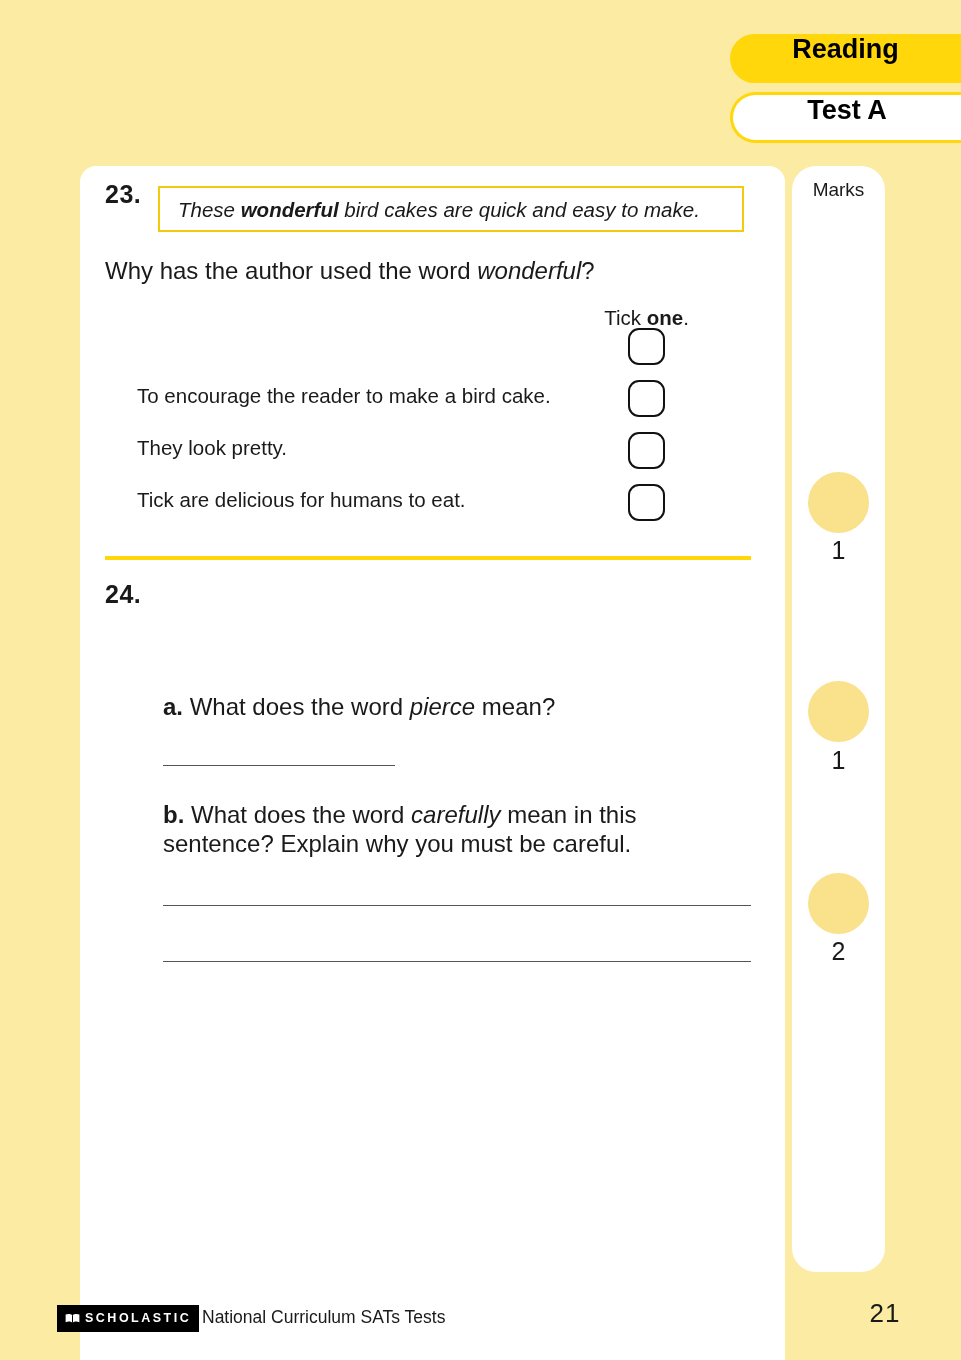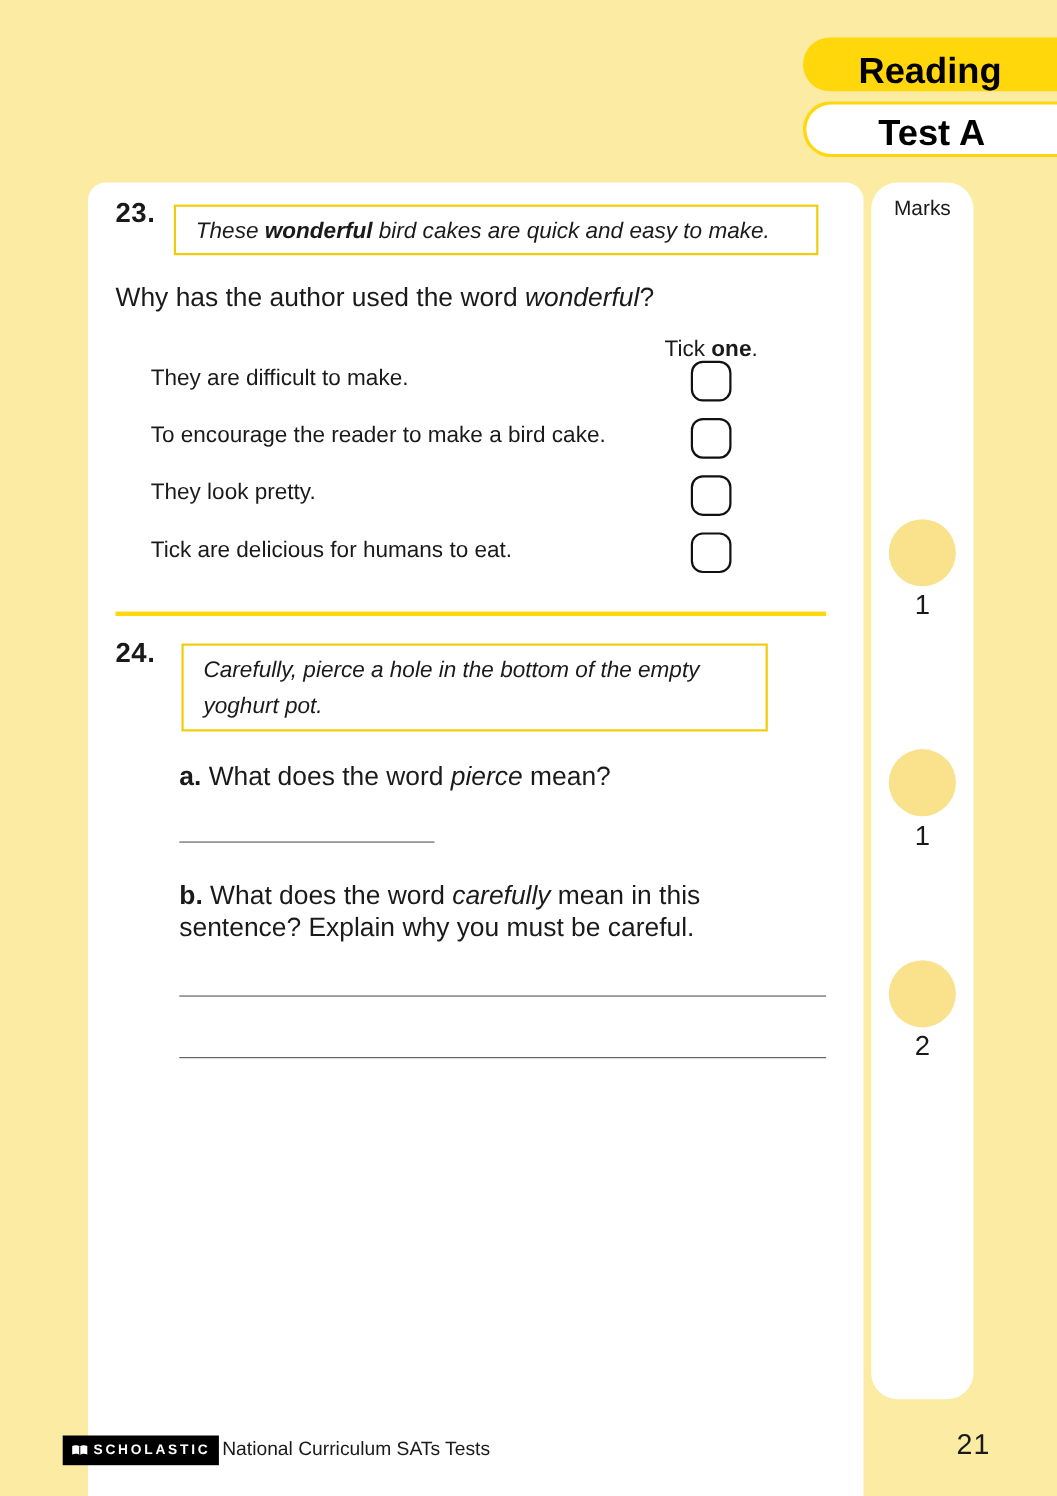--- a/index.html
+++ b/index.html
@@ -8,22 +8,22 @@
     --box-border:#F2CC0C;
     --circle:#FAE18C;
     --ink:#1a1a1a;
   }
   *{margin:0;padding:0;box-sizing:border-box;}
   html,body{background:#fff;}
   body{font-family:"Liberation Sans",sans-serif;color:var(--ink);}
   .page{position:relative;width:961px;height:1360px;background:var(--bg);overflow:hidden;}
 
   
-  .tab{position:absolute;left:730px;width:231px;display:flex;align-items:flex-end;justify-content:center;
-       font-weight:bold;font-size:33px;color:#000;}
+  .tab{position:absolute;left:730px;width:231px;display:flex;align-items:flex-start;justify-content:center;
+       font-weight:bold;font-size:27px;color:#000;}
   .tab-reading{top:34px;height:49px;background:var(--accent);border-radius:25px 0 0 25px;}
   .tab-testa{top:92px;height:51px;background:#fff;border:3px solid var(--accent);border-right:none;
              border-radius:26px 0 0 26px;}
 
   
   .main-panel{position:absolute;left:80px;top:166px;width:705px;height:1218px;background:#fff;border-radius:16px;}
   .marks-panel{position:absolute;left:792px;top:166px;width:93px;height:1106px;background:#fff;border-radius:24px;}
 
   .qnum{position:absolute;font-weight:bold;font-size:25px;letter-spacing:0.5px;}
   .quote-box{position:absolute;background:#fff;border:2px solid var(--box-border);
@@ -71,39 +71,35 @@
     <div class="qnum" style="left:25px;top:14px;">23.</div>
 
     <div class="quote-box" style="left:78px;top:20px;width:586px;height:46px;">
       <div class="quote-inner"><span>These </span><span class="b">wonderful</span><span> bird cakes are quick and easy to make.</span></div>
     </div>
 
     <div class="body-text" style="left:25px;top:90px;"><span>Why has the author used the word </span><span class="it">wonderful</span><span>?</span></div>
 
     <div class="tick-label"><span>Tick </span><span class="b">one</span><span>.</span></div>
 
-    <div class="option-label" style="top:166px;">They are difficult to make.</div>
     <div class="checkbox" style="top:162px;"></div>
 
     <div class="option-label" style="top:218px;">To encourage the reader to make a bird cake.</div>
     <div class="checkbox" style="top:214px;"></div>
 
     <div class="option-label" style="top:270px;">They look pretty.</div>
     <div class="checkbox" style="top:266px;"></div>
 
     <div class="option-label" style="top:322px;">Tick are delicious for humans to eat.</div>
     <div class="checkbox" style="top:318px;"></div>
 
     <div class="divider"></div>
 
     <div class="qnum" style="left:25px;top:414px;">24.</div>
 
-    <div class="quote-box" style="left:85px;top:419px;width:533px;height:80px;">
-      <div class="quote-inner">Carefully, pierce a hole in the bottom of the empty yoghurt pot.</div>
-    </div>
 
     <div class="body-text" style="left:83px;top:526px;"><span class="b">a.</span><span> What does the word </span><span class="it">pierce</span><span> mean?</span></div>
 
     <div class="answer-line" style="left:83px;top:599px;width:232px;"></div>
 
     <div class="body-text" style="left:83px;top:634px;width:575px;"><span class="b">b.</span><span> What does the word </span><span class="it">carefully</span><span> mean in this sentence? Explain why you must be careful.</span></div>
 
     <div class="answer-line" style="left:83px;top:739px;width:588px;"></div>
     <div class="answer-line" style="left:83px;top:795px;width:588px;"></div>
   </div>

